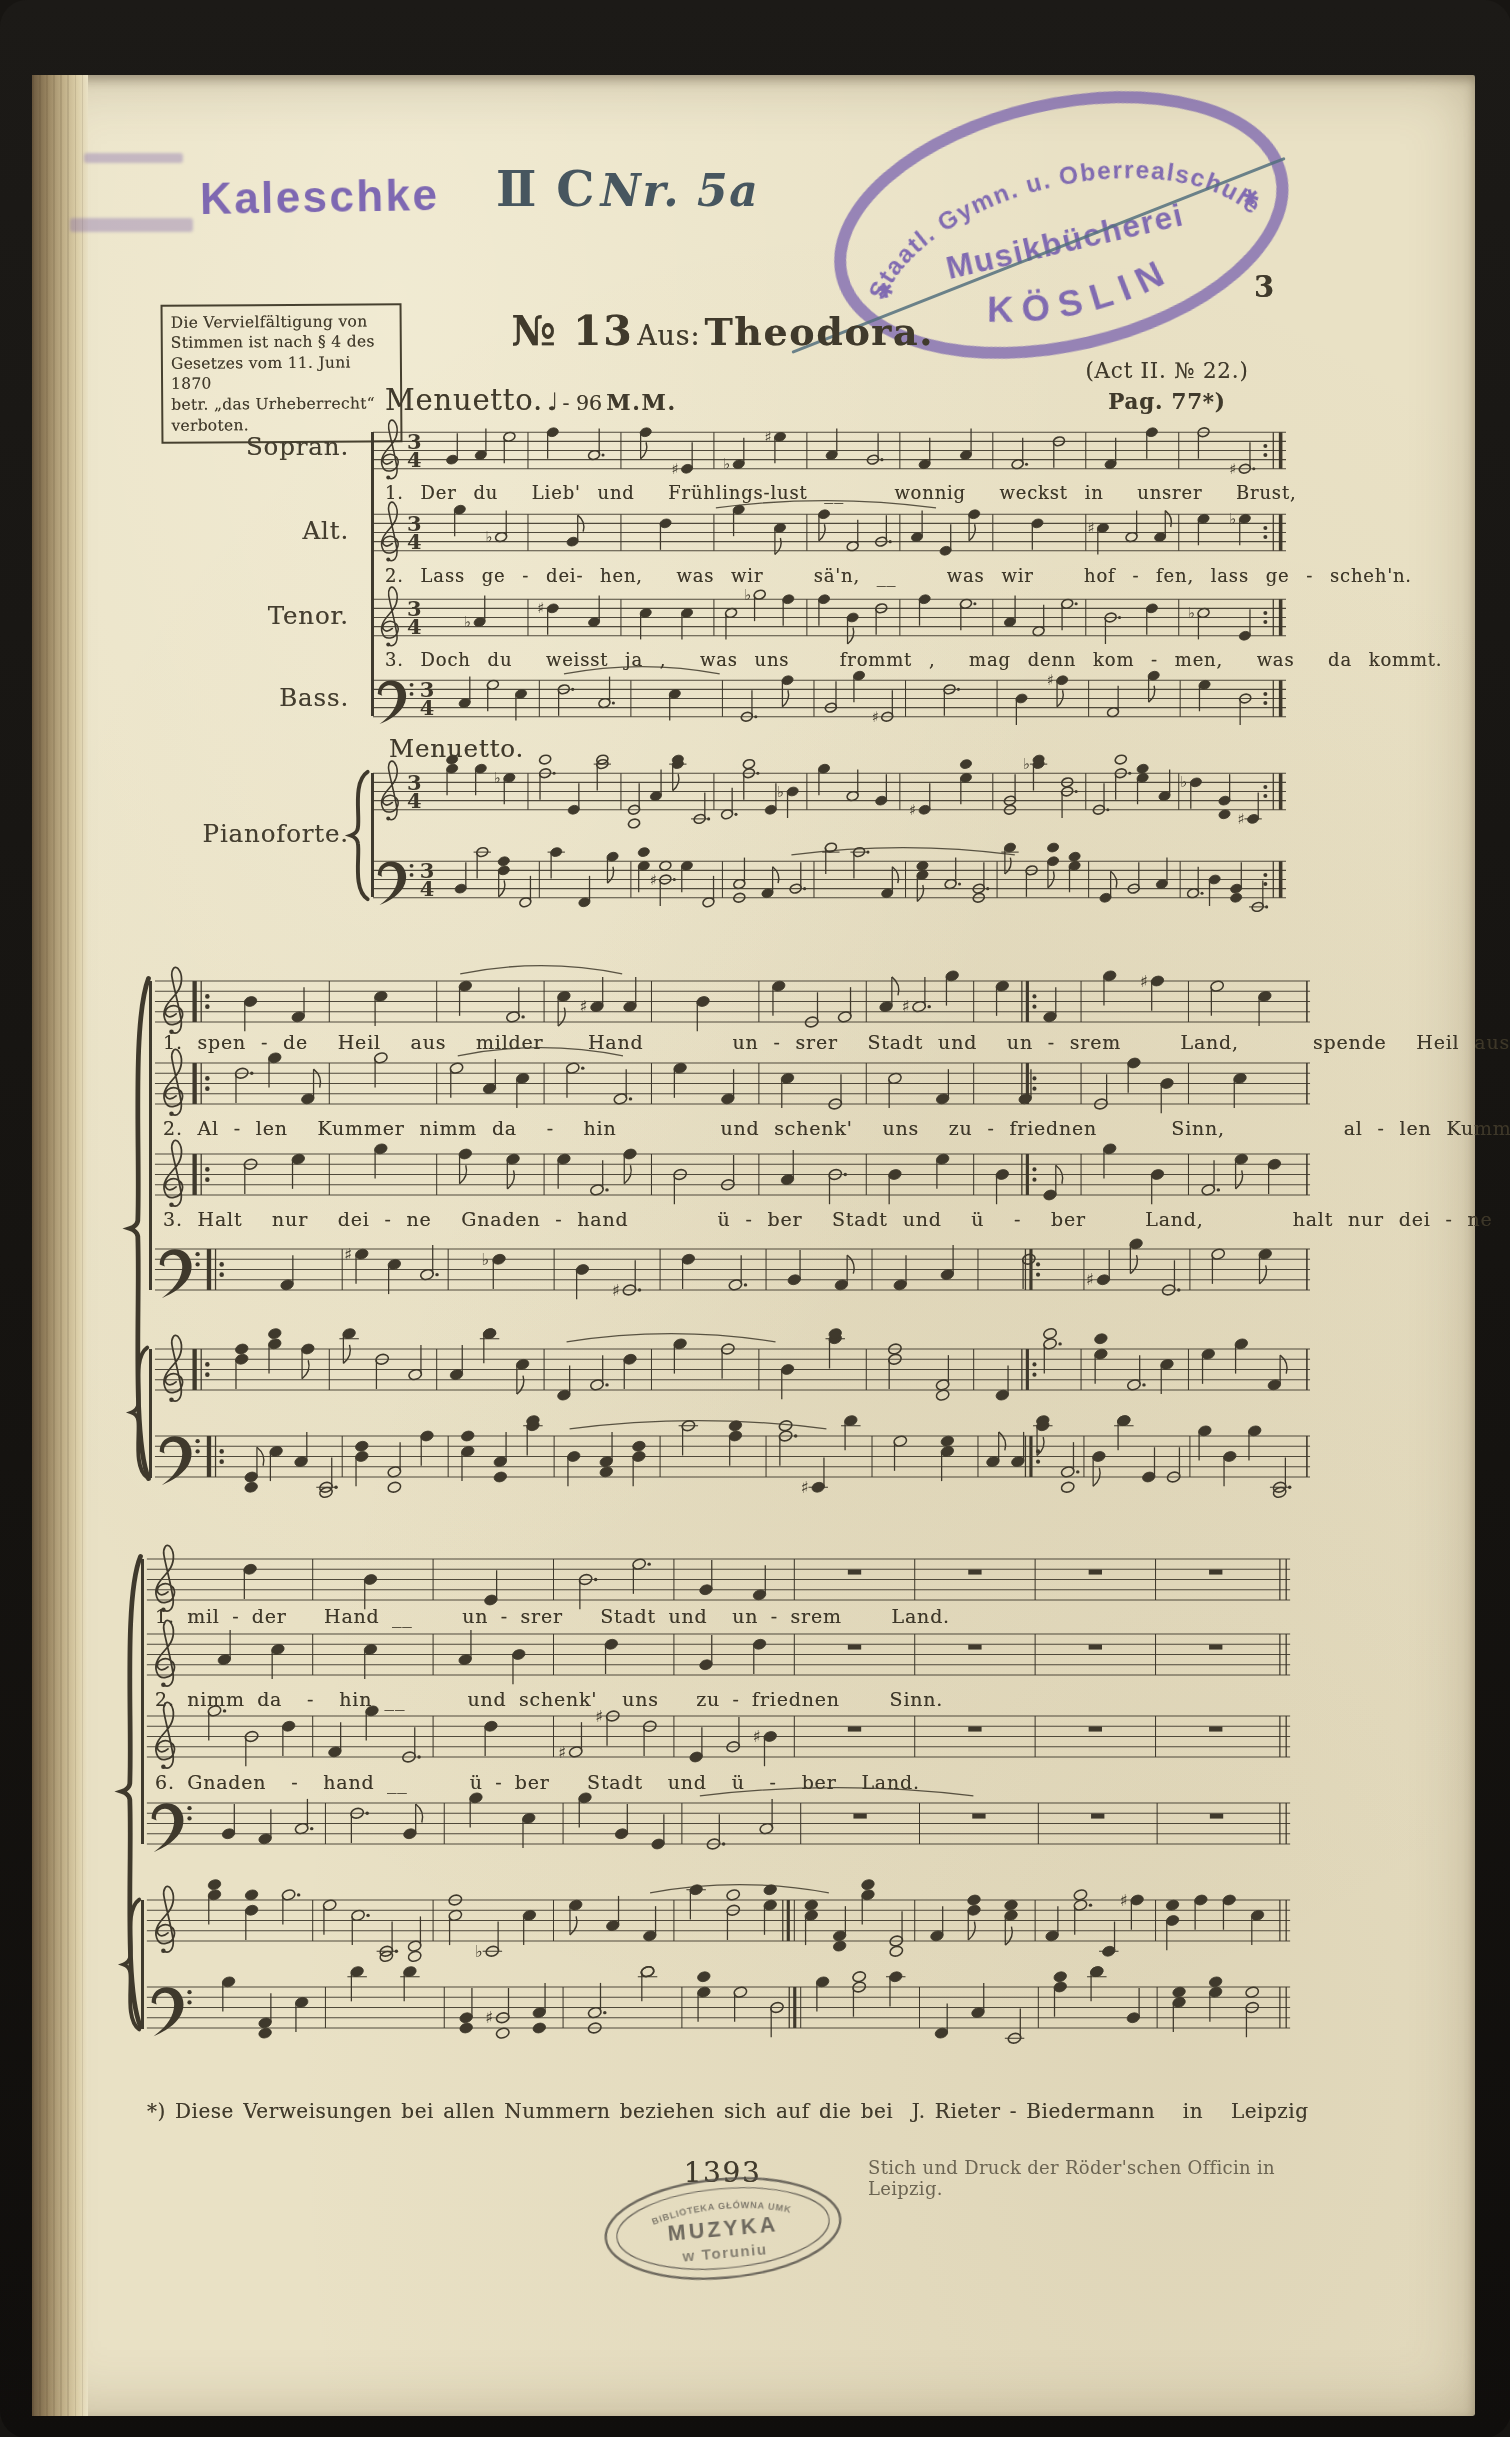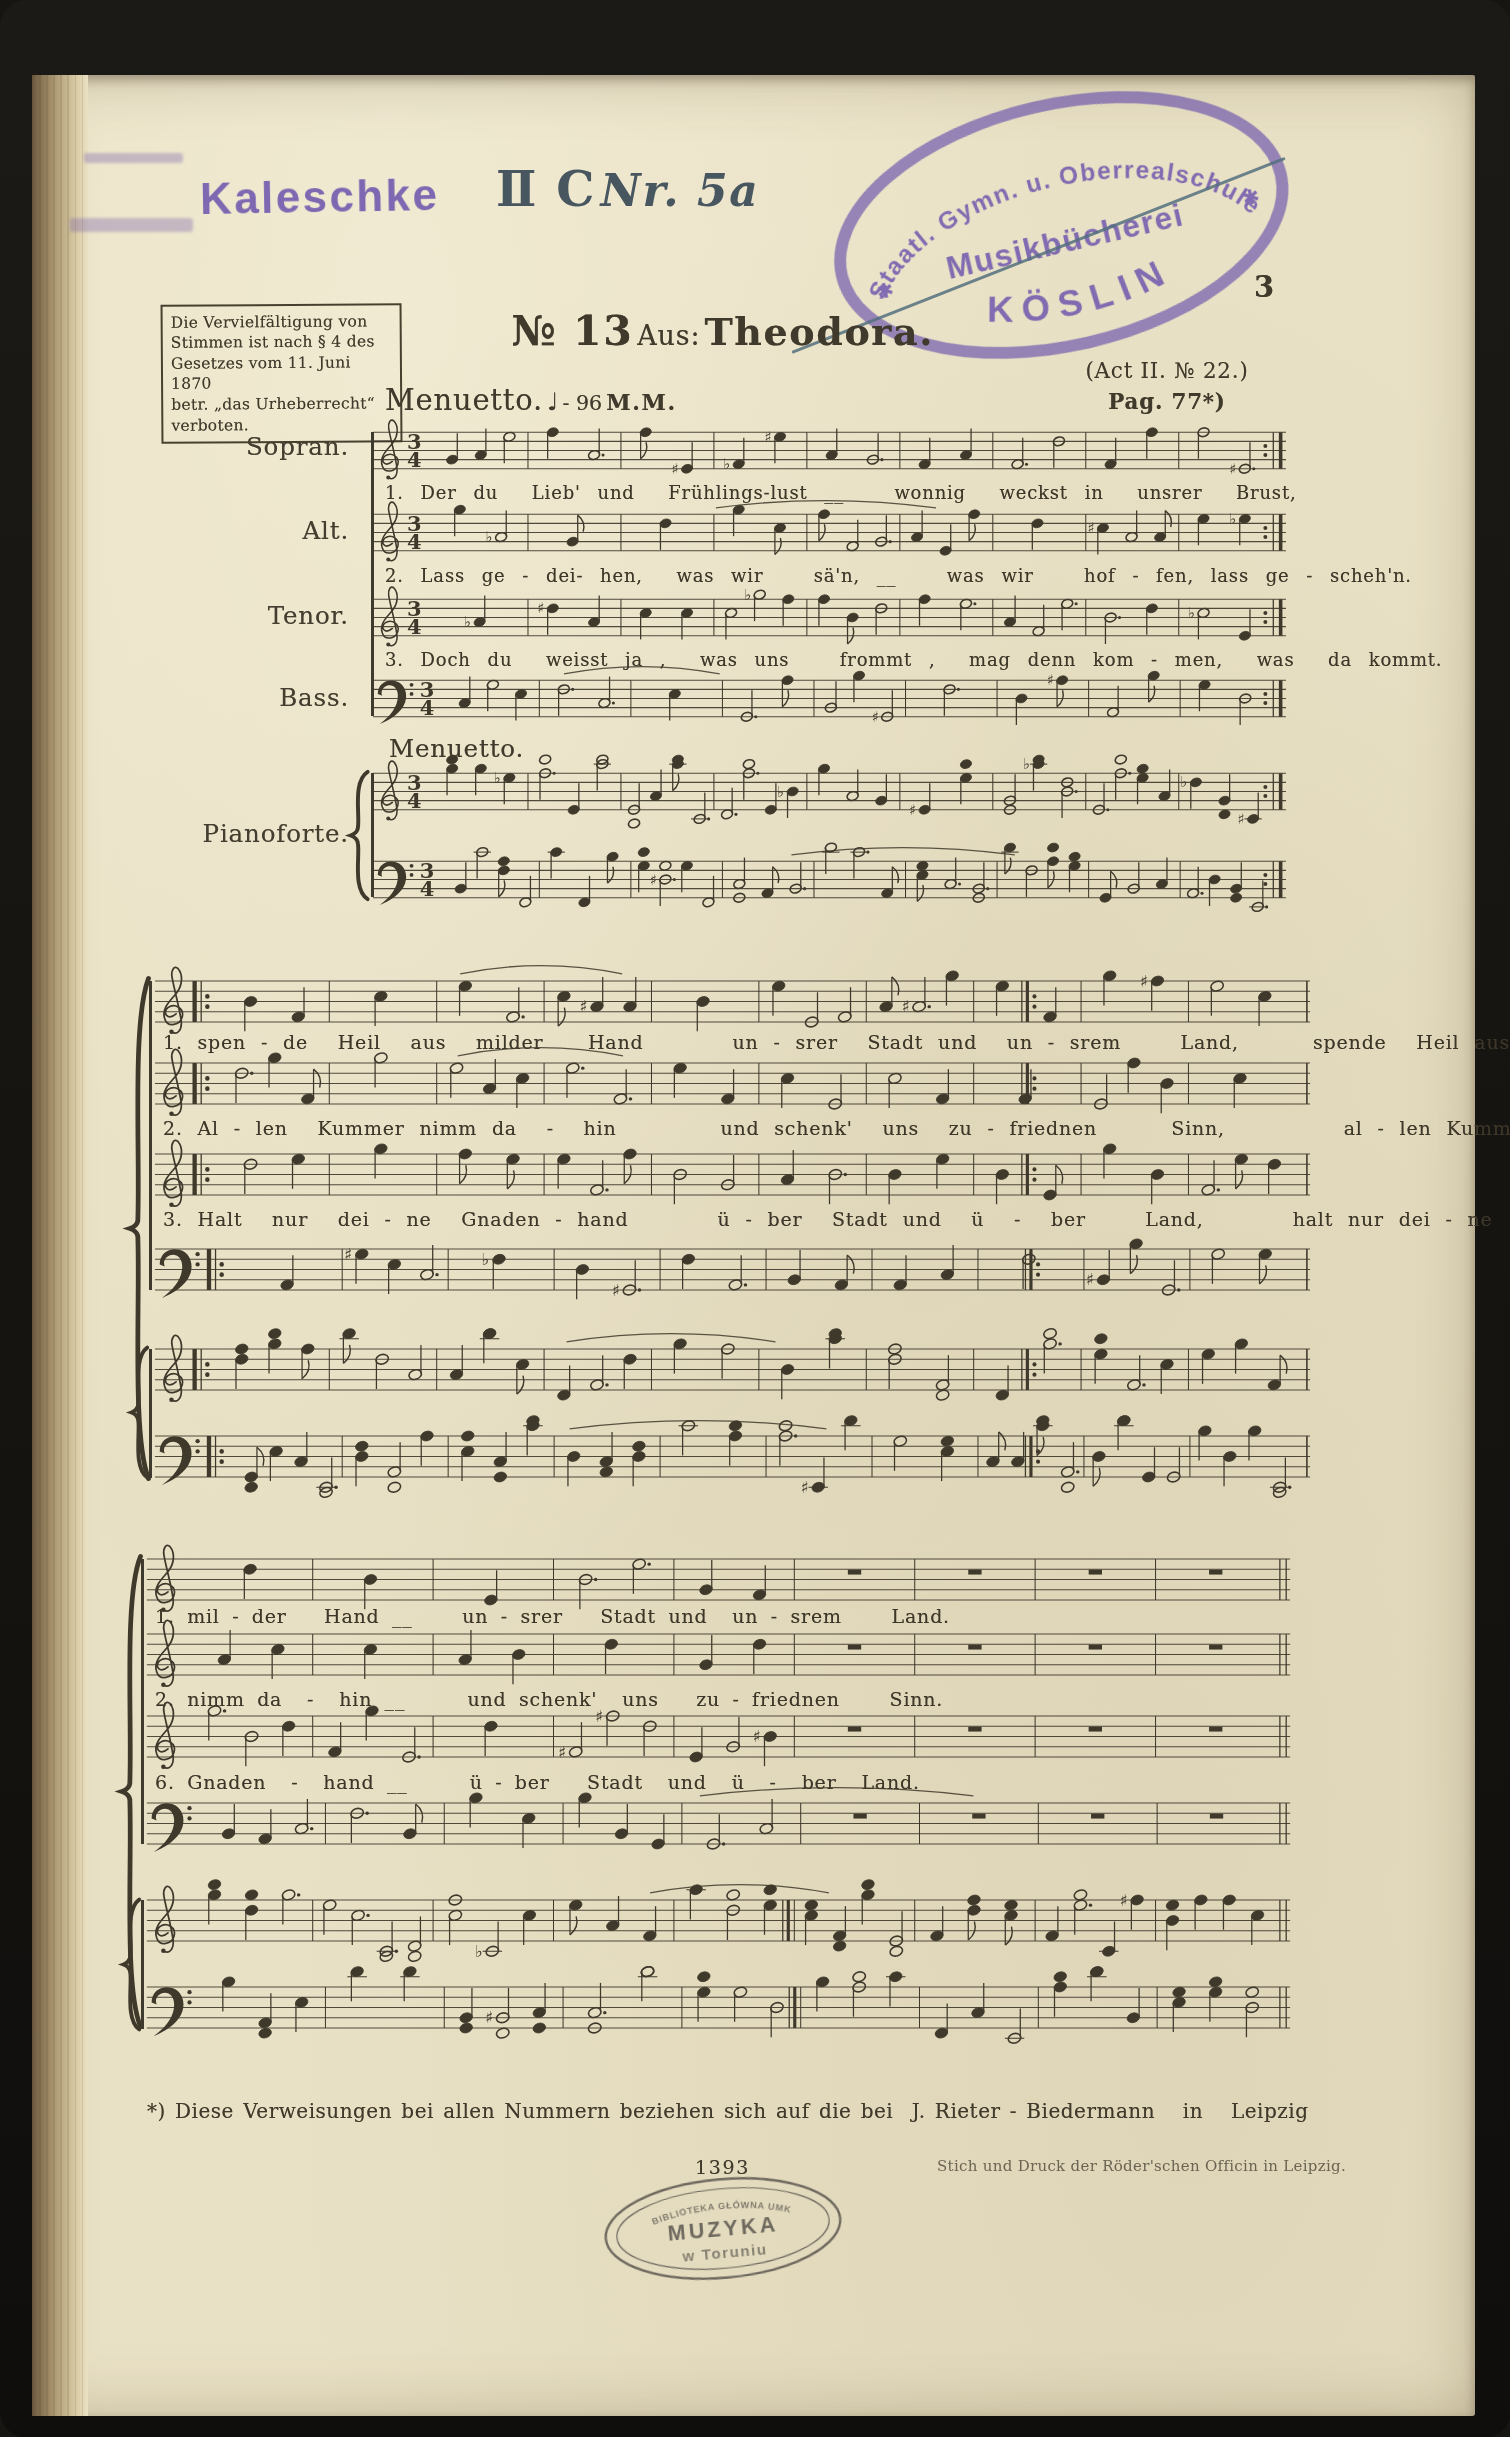--- a/index.html
+++ b/index.html
@@ -1638,22 +1638,22 @@
           <ellipse cx="1309.1305982905983" cy="6.5" rx="8.06" ry="5.98" transform="rotate(-18 1309.1305982905983 6.5)" fill="#3f392c" stroke="#3f392c" stroke-width="1"></ellipse>
           <ellipse cx="1355.4964102564104" cy="6.5" rx="8.06" ry="5.98" transform="rotate(-18 1355.4964102564104 6.5)" fill="#3f392c" stroke="#3f392c" stroke-width="1"></ellipse>
           <line x1="1348.2164102564104" y1="7.5" x2="1348.2164102564104" y2="44.199999999999996" stroke="#3f392c" stroke-width="1.6"></line>
           <ellipse cx="1355.4964102564104" cy="-6.5" rx="8.06" ry="5.98" transform="rotate(-18 1355.4964102564104 -6.5)" fill="#3f392c" stroke="#3f392c" stroke-width="1"></ellipse>
           <ellipse cx="1401.8622222222223" cy="26" rx="8.06" ry="5.98" transform="rotate(-18 1401.8622222222223 26)" fill="none" stroke="#3f392c" stroke-width="2"></ellipse>
           <line x1="1394.5822222222223" y1="27" x2="1394.5822222222223" y2="63.699999999999996" stroke="#3f392c" stroke-width="1.6"></line>
           <ellipse cx="1401.8622222222223" cy="6.5" rx="8.06" ry="5.98" transform="rotate(-18 1401.8622222222223 6.5)" fill="none" stroke="#3f392c" stroke-width="2"></ellipse>
         </svg></div>
 
     <div class="abs print" style="left:115px;top:2024px;font-size:20px;white-space:pre;letter-spacing:0.5px;word-spacing:2.4px;">*) Diese Verweisungen bei allen Nummern beziehen sich auf die bei  J. Rieter - Biedermann   in   Leipzig</div>
-    <div class="abs print" style="left:627px;top:2081px;width:127px;text-align:center;font-size:19px;letter-spacing:1.6px;">1393</div>
-    <div class="abs" style="left:901px;top:2082px;width:413px;text-align:right;font-size:15px;color:#6b6452;letter-spacing:0.3px;filter:blur(0.2px);">Stich und Druck der Röder'schen Officin in Leipzig.</div>
+    <div class="abs print" style="left:627px;top:2081px;width:127px;text-align:center;font-size:28px;letter-spacing:1.6px;">1393</div>
+    <div class="abs" style="left:836px;top:2082px;width:413px;font-size:18px;color:#6b6452;letter-spacing:0.3px;filter:blur(0.2px);">Stich und Druck der Röder'schen Officin in Leipzig.</div>
 
     <div class="stampbox" style="left:567px;top:2101px;width:248px;height:105px;transform:rotate(-5deg);opacity:.82;">
       <svg width="248" height="105" viewBox="0 0 312 132">
         <defs>
             <path id="arcS" d="M 34 76 A 126 46 0 0 1 278 76" fill="none"></path>
           </defs>
         <ellipse cx="156" cy="66" rx="148" ry="62" fill="none" stroke="#55514a" stroke-width="3"></ellipse>
         <ellipse cx="156" cy="66" rx="134" ry="50" fill="none" stroke="#55514a" stroke-width="1.5"></ellipse>
         <text font-family="Liberation Sans, sans-serif" font-weight="bold" font-size="11.5" fill="#55514a" letter-spacing="1" opacity=".85">
           <textPath href="#arcS" startOffset="50%" text-anchor="middle">BIBLIOTEKA GŁÓWNA UMK</textPath>

